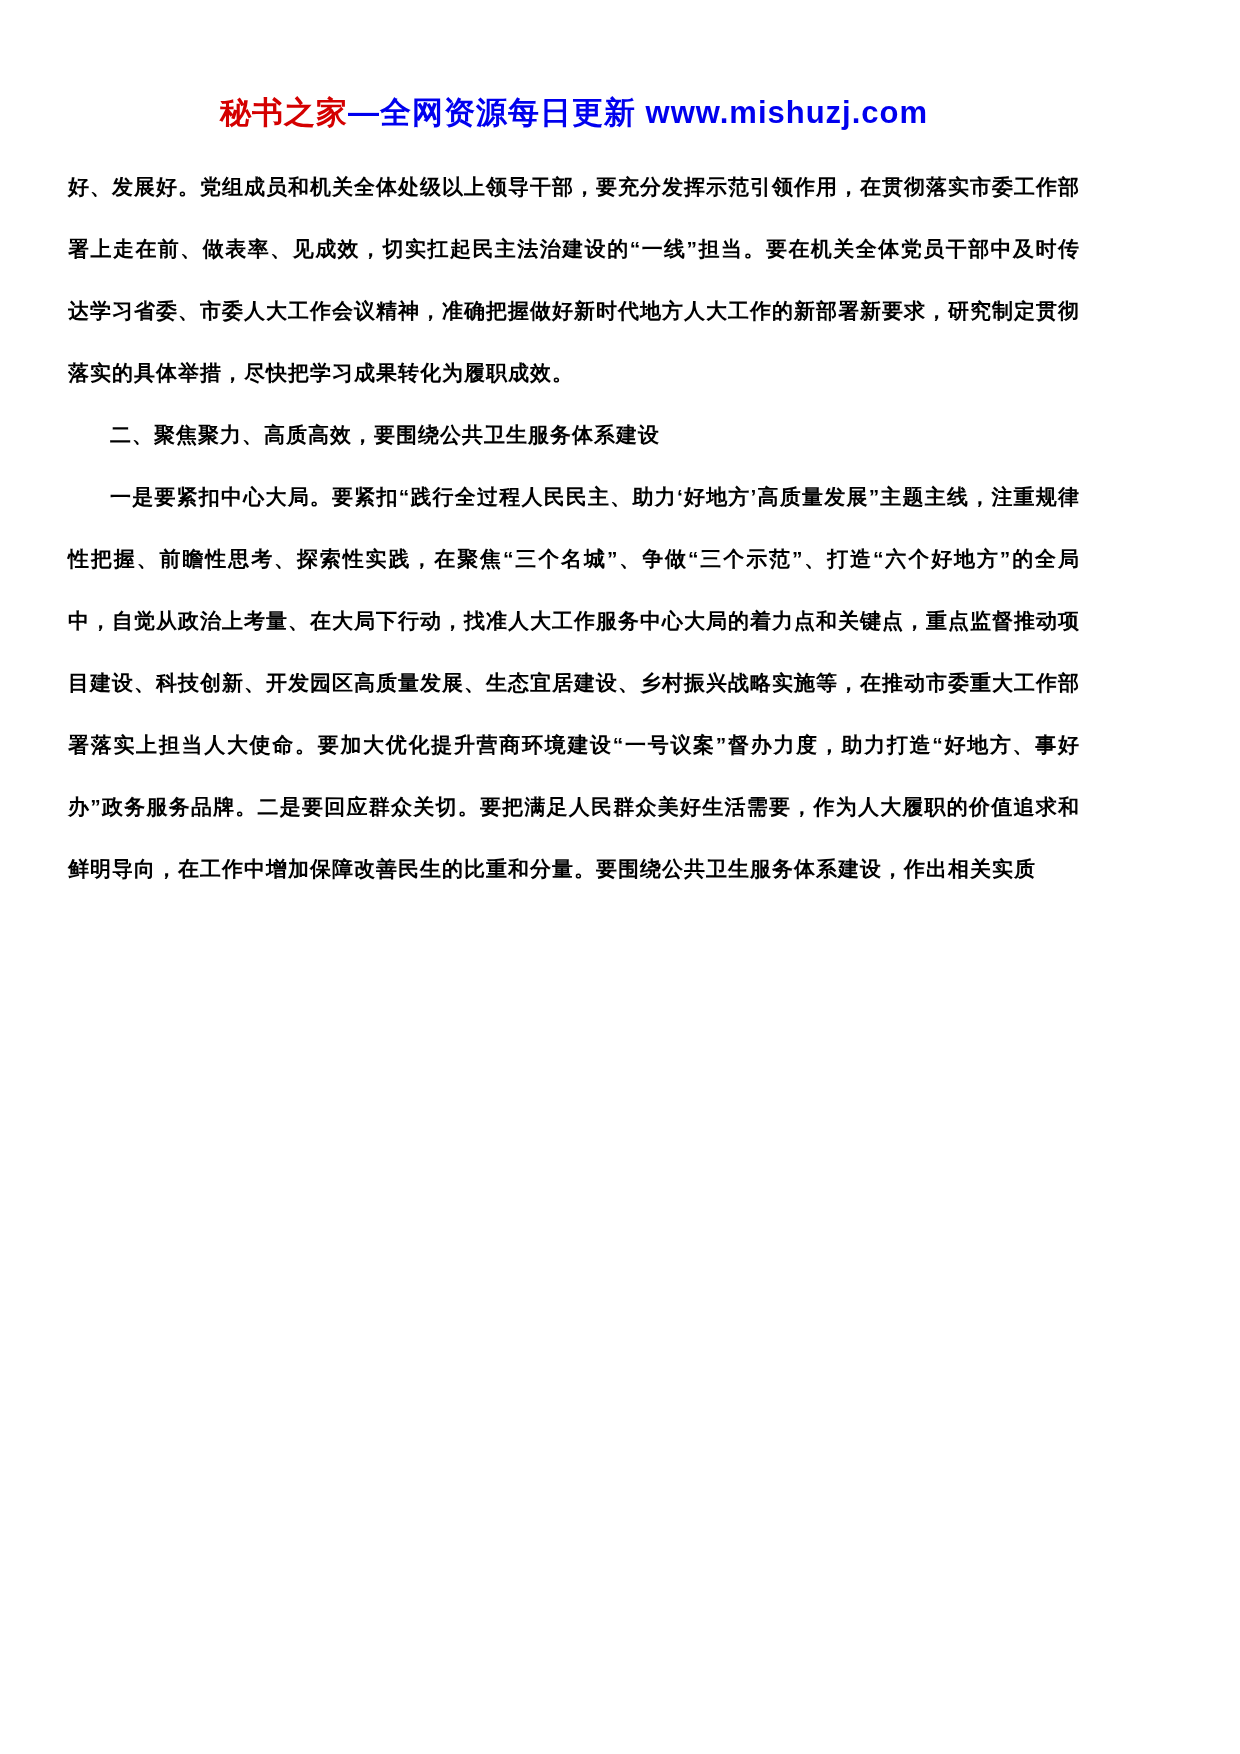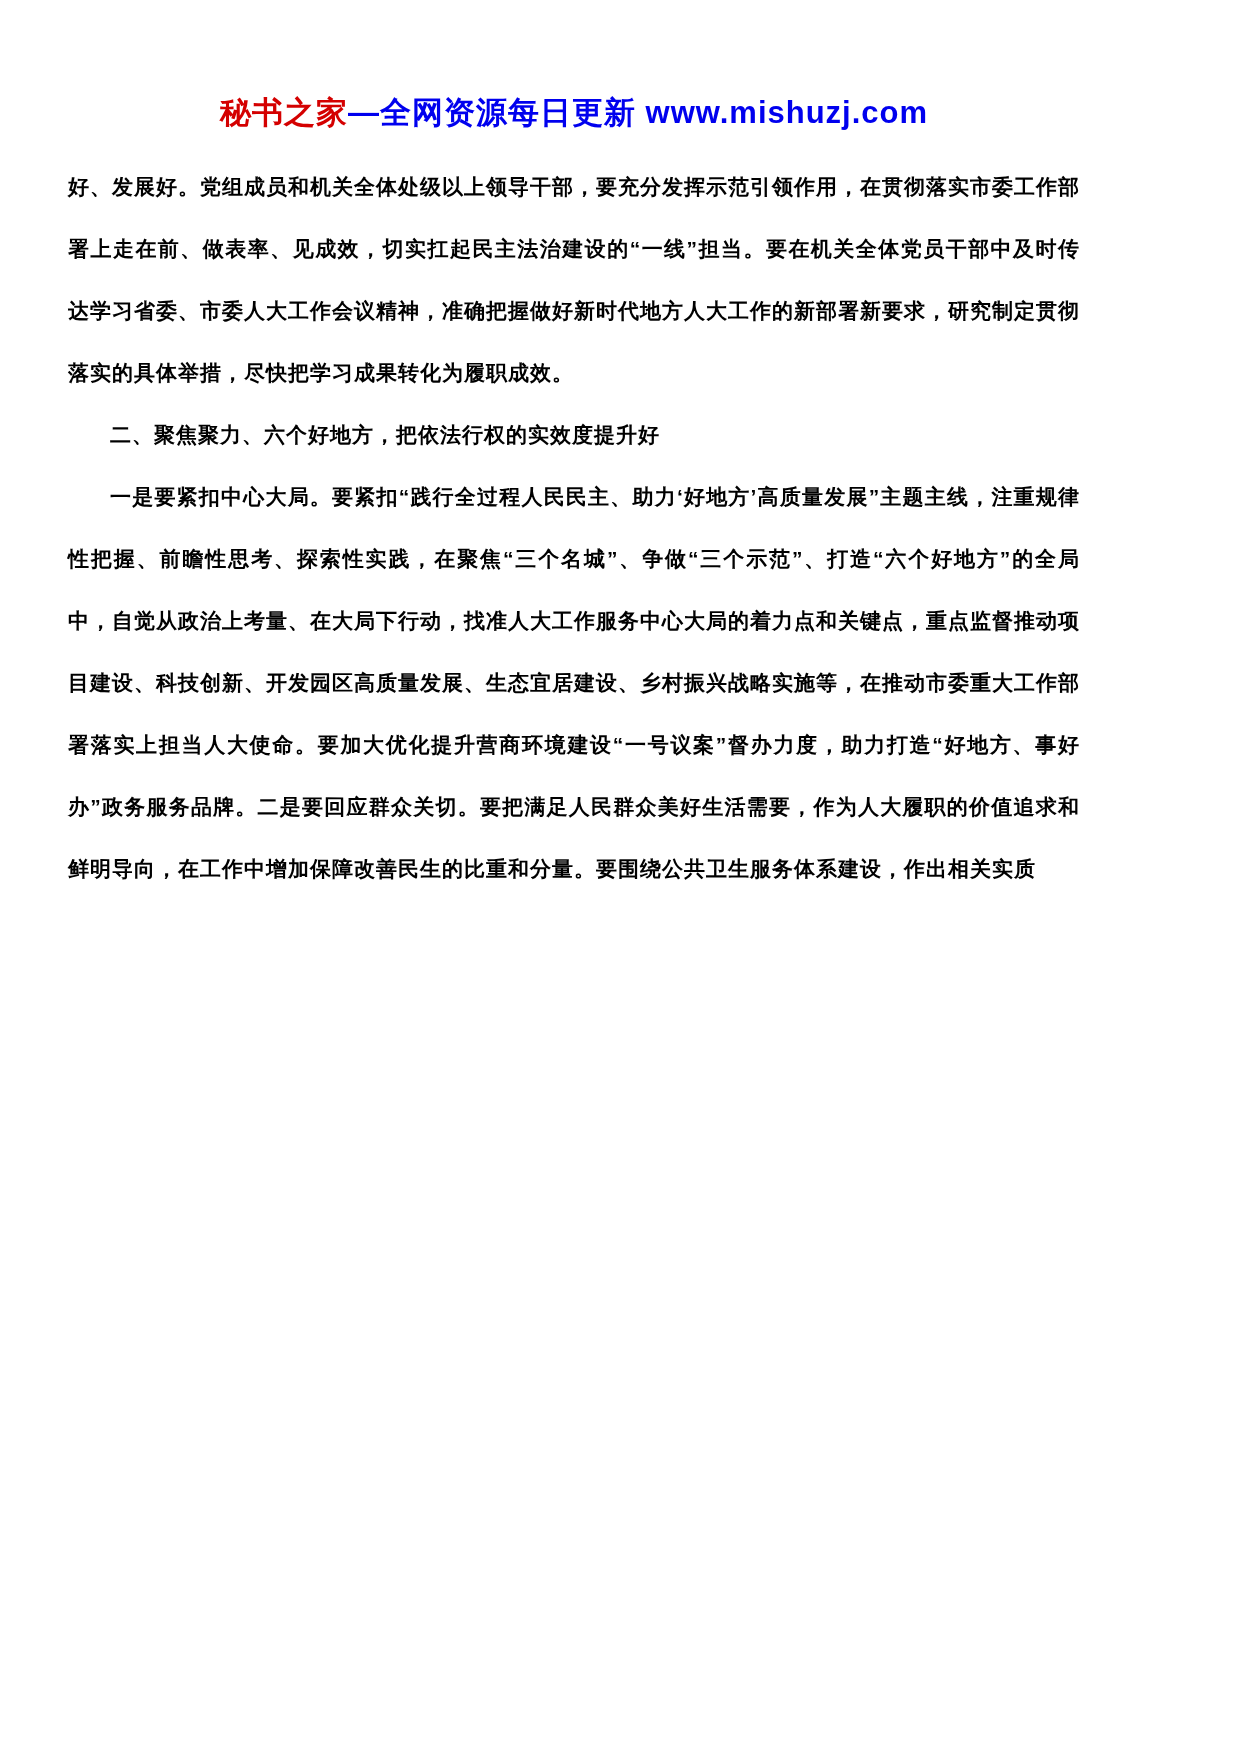--- a/index.html
+++ b/index.html
@@ -53,16 +53,16 @@
 </style>
 </head>
 <body>
 
 <div class="page">
   <div class="header">
     <span class="brand">秘书之家</span><span class="tagline">—全网资源每日更新 </span><span class="url">www.mishuzj.com</span>
   </div>
   <div class="content">
     <p class="para">好、发展好。党组成员和机关全体处级以上领导干部，要充分发挥示范引领作用，在贯彻落实市委工作部署上走在前、做表率、见成效，切实扛起民主法治建设的“一线”担当。要在机关全体党员干部中及时传达学习省委、市委人大工作会议精神，准确把握做好新时代地方人大工作的新部署新要求，研究制定贯彻落实的具体举措，尽快把学习成果转化为履职成效。</p>
-    <p class="para indent">二、聚焦聚力、六个好地方，把依法行权的实效度提升好</p>
+    <p class="para indent">二、聚焦聚力、高质高效，要围绕公共卫生服务体系建设</p>
     <p class="para indent">一是要紧扣中心大局。要紧扣“践行全过程人民民主、助力‘好地方’高质量发展”主题主线，注重规律性把握、前瞻性思考、探索性实践，在聚焦“三个名城”、争做“三个示范”、打造“六个好地方”的全局中，自觉从政治上考量、在大局下行动，找准人大工作服务中心大局的着力点和关键点，重点监督推动项目建设、科技创新、开发园区高质量发展、生态宜居建设、乡村振兴战略实施等，在推动市委重大工作部署落实上担当人大使命。要加大优化提升营商环境建设“一号议案”督办力度，助力打造“好地方、事好办”政务服务品牌。二是要回应群众关切。要把满足人民群众美好生活需要，作为人大履职的价值追求和鲜明导向，在工作中增加保障改善民生的比重和分量。要围绕公共卫生服务体系建设，作出相关实质</p>
   </div>
 </div>
 
 </body></html>

